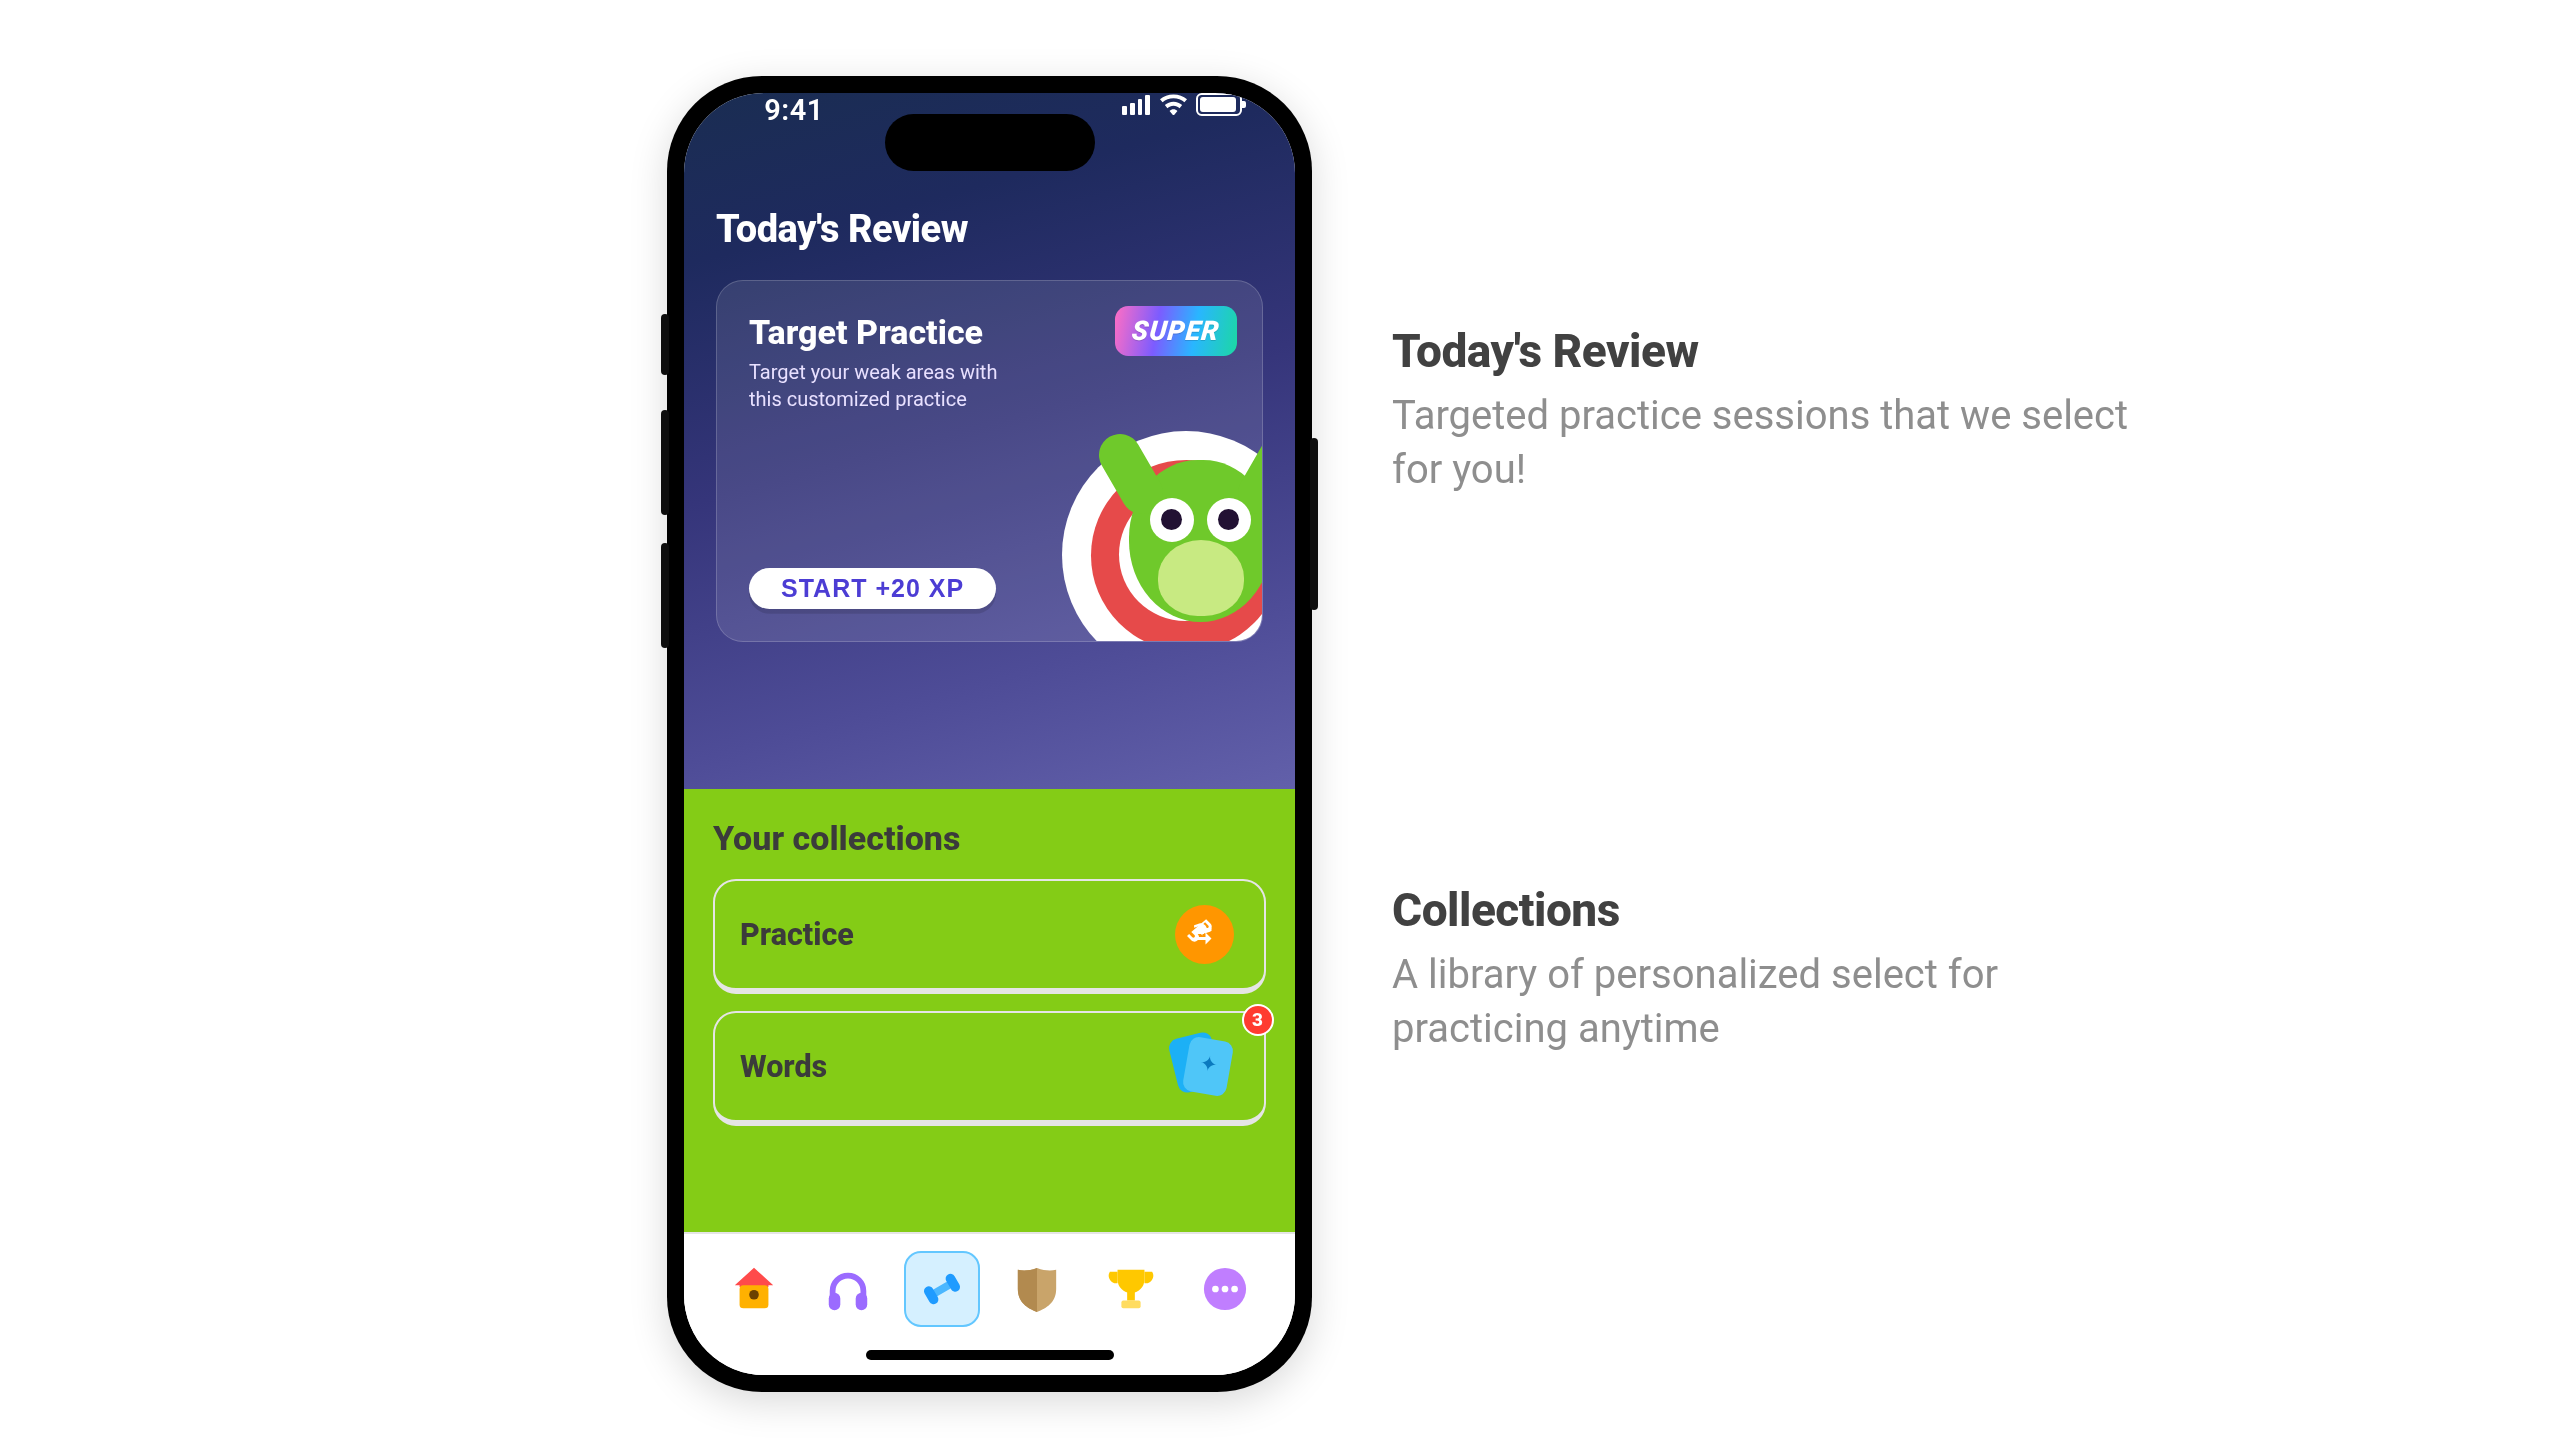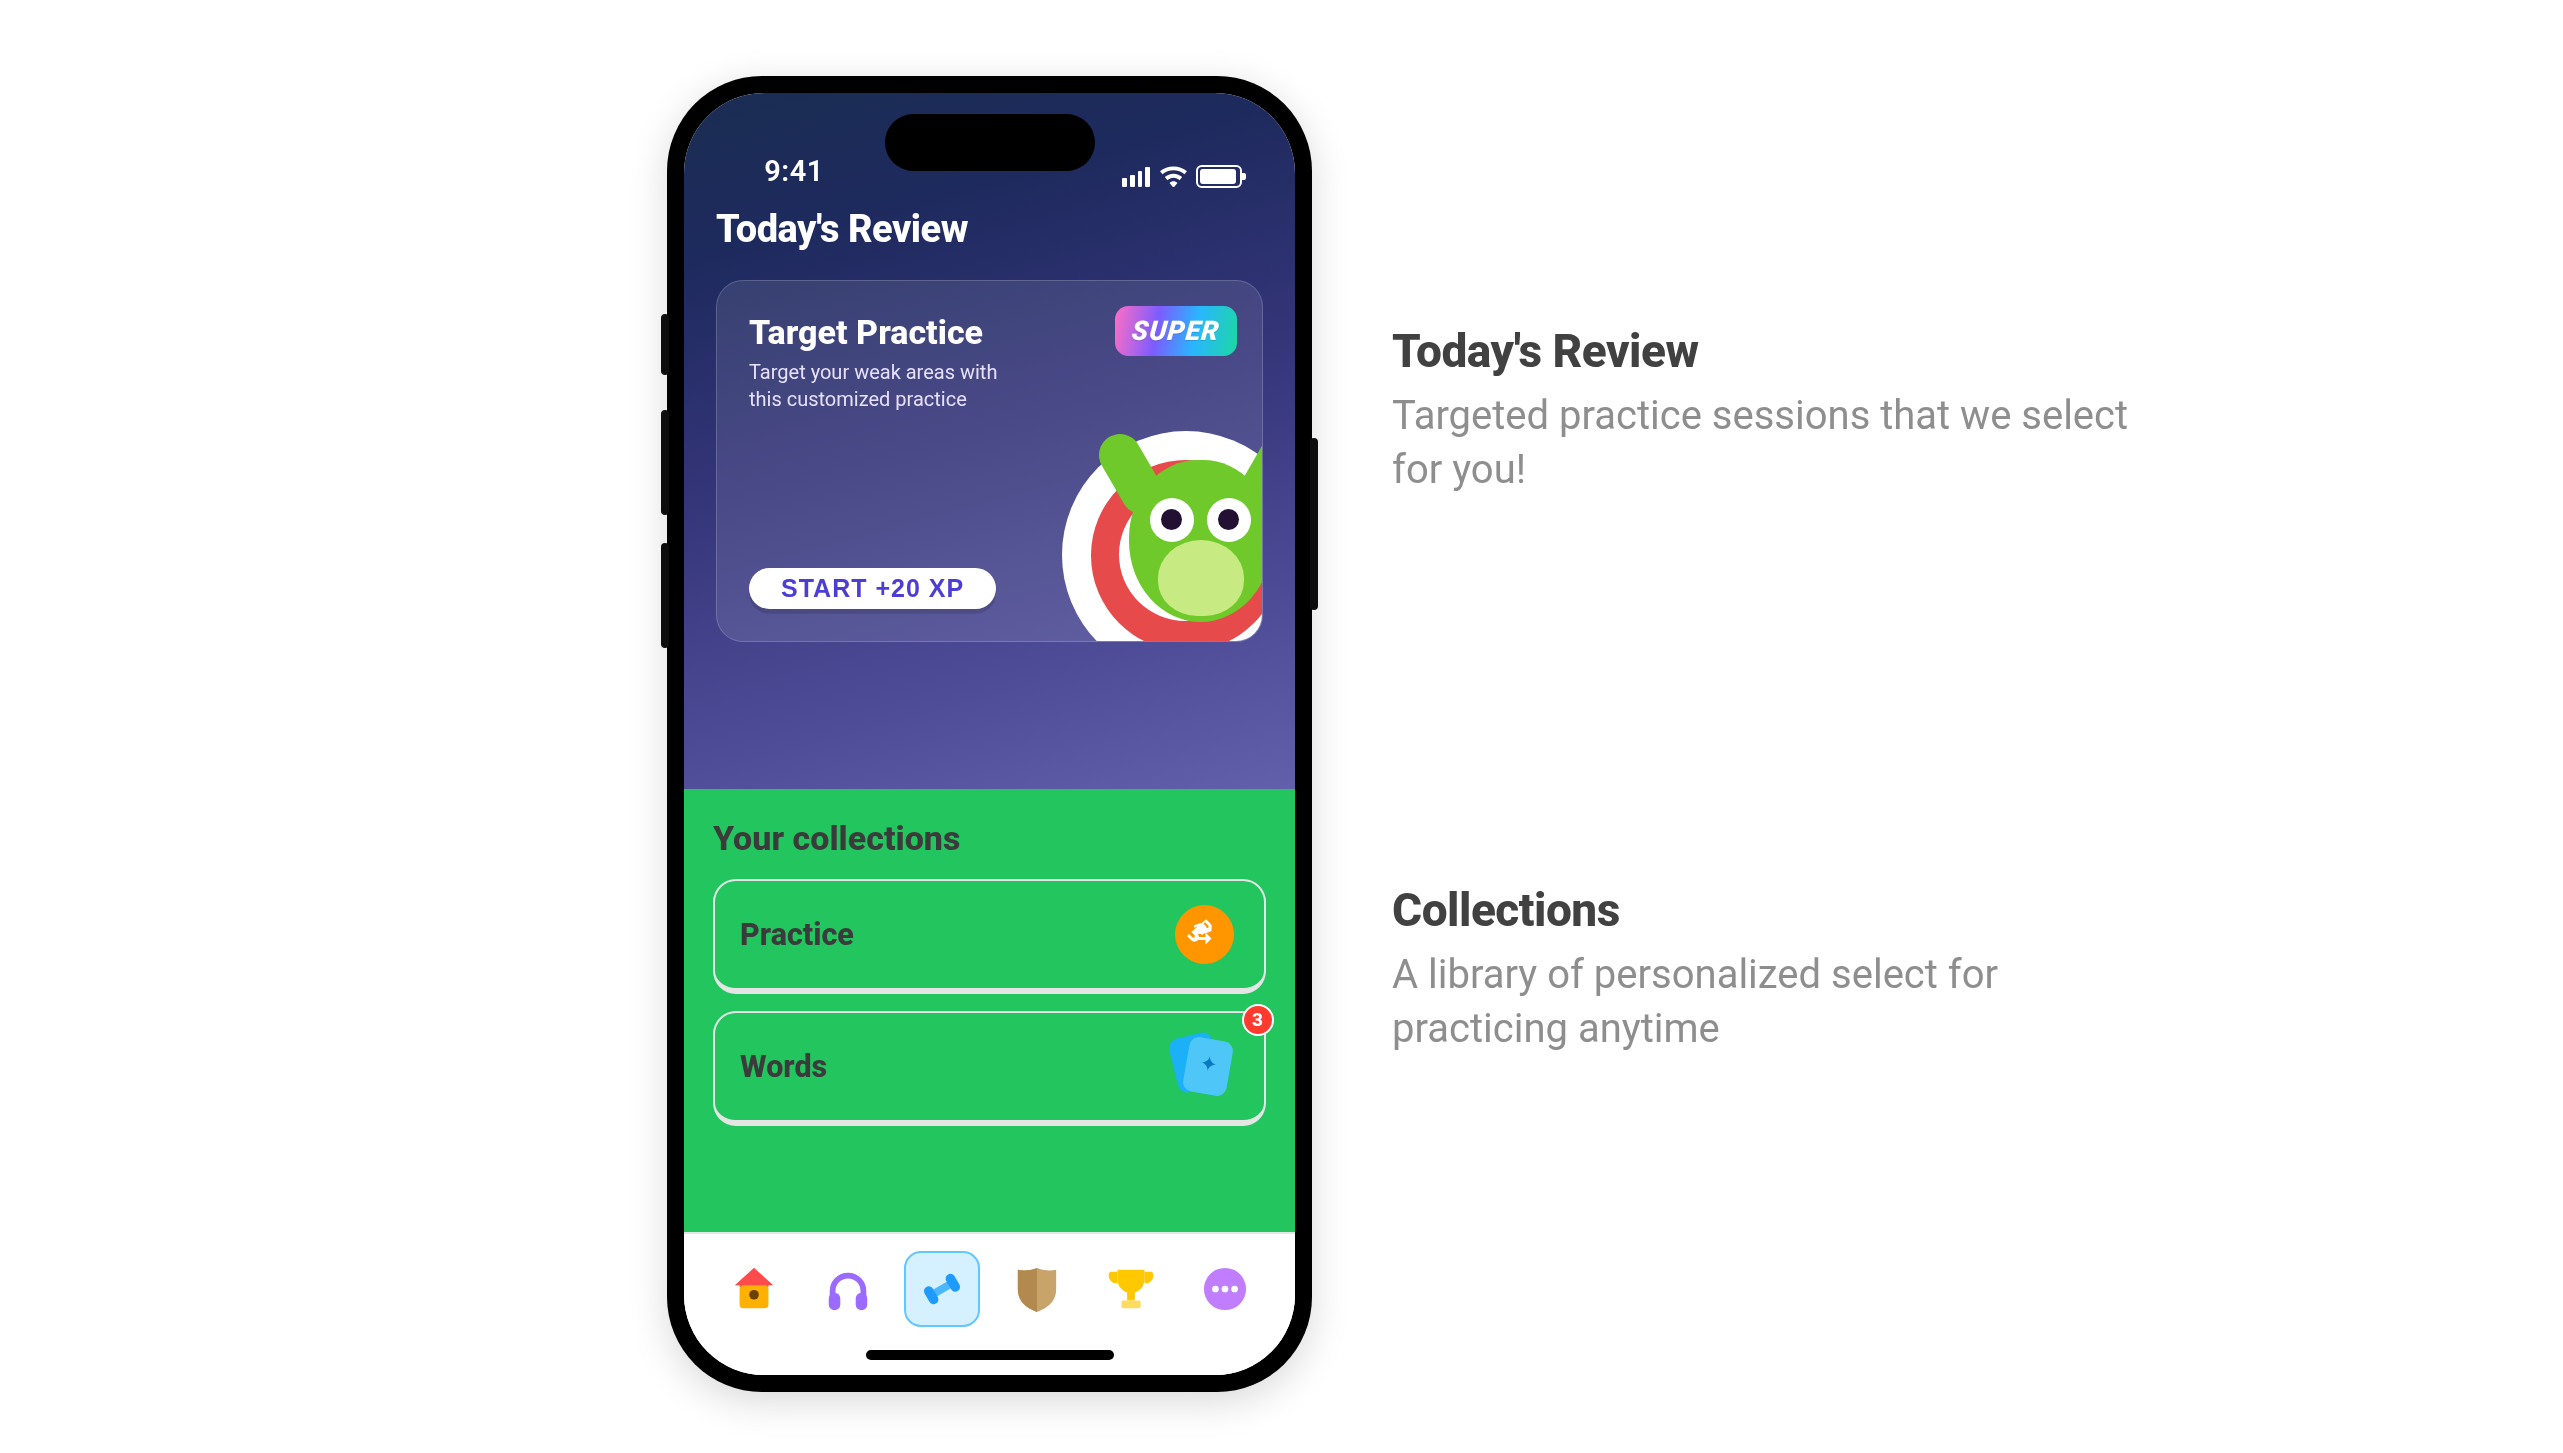--- a/index.html
+++ b/index.html
@@ -51,21 +51,21 @@
     z-index: 50;
   }
 
   
   .status-bar {
     position: absolute;
     top: 0; left: 0; right: 0;
     height: 95px;
     display: flex;
     justify-content: space-between;
-    align-items: flex-end;
+    align-items: flex-start;
     padding: 0 53px;
     z-index: 40;
     color: #fff;
     font-weight: 600;
     font-size: 29px;
   }
   .status-left { width:114px; text-align:center; letter-spacing:0.5px; }
   .status-right { display:flex; gap:9.5px; align-items:center; }
   .signal-bars { display:flex; gap:2.9px; align-items:flex-end; height:21px; }
   .signal-bars span { width:4.8px; background:#fff; border-radius:1px; }
@@ -182,21 +182,21 @@
   .owl-arm.r { right:-19px; top:-29px; transform:rotate(30deg); }
   .owl-belly{
     position:absolute; left:29px; bottom:5.7px; width:86px; height:76px;
     background:#c8ea82; border-radius:50% 50% 46% 46%;
   }
 
   
   .collections {
     position:absolute;
     top: 696px; left:0; right:0; bottom: 143px;
-    background:#22c55e;
+    background:#84cc16;
     padding: 29px 29px 0 29px;
   }
   .collections-title {
     font-size: 34px;
     font-weight: 800;
     color:#3b3b3b;
     margin-bottom: 21px;
   }
   .collection-item {
     display:flex; align-items:center; justify-content:space-between;

